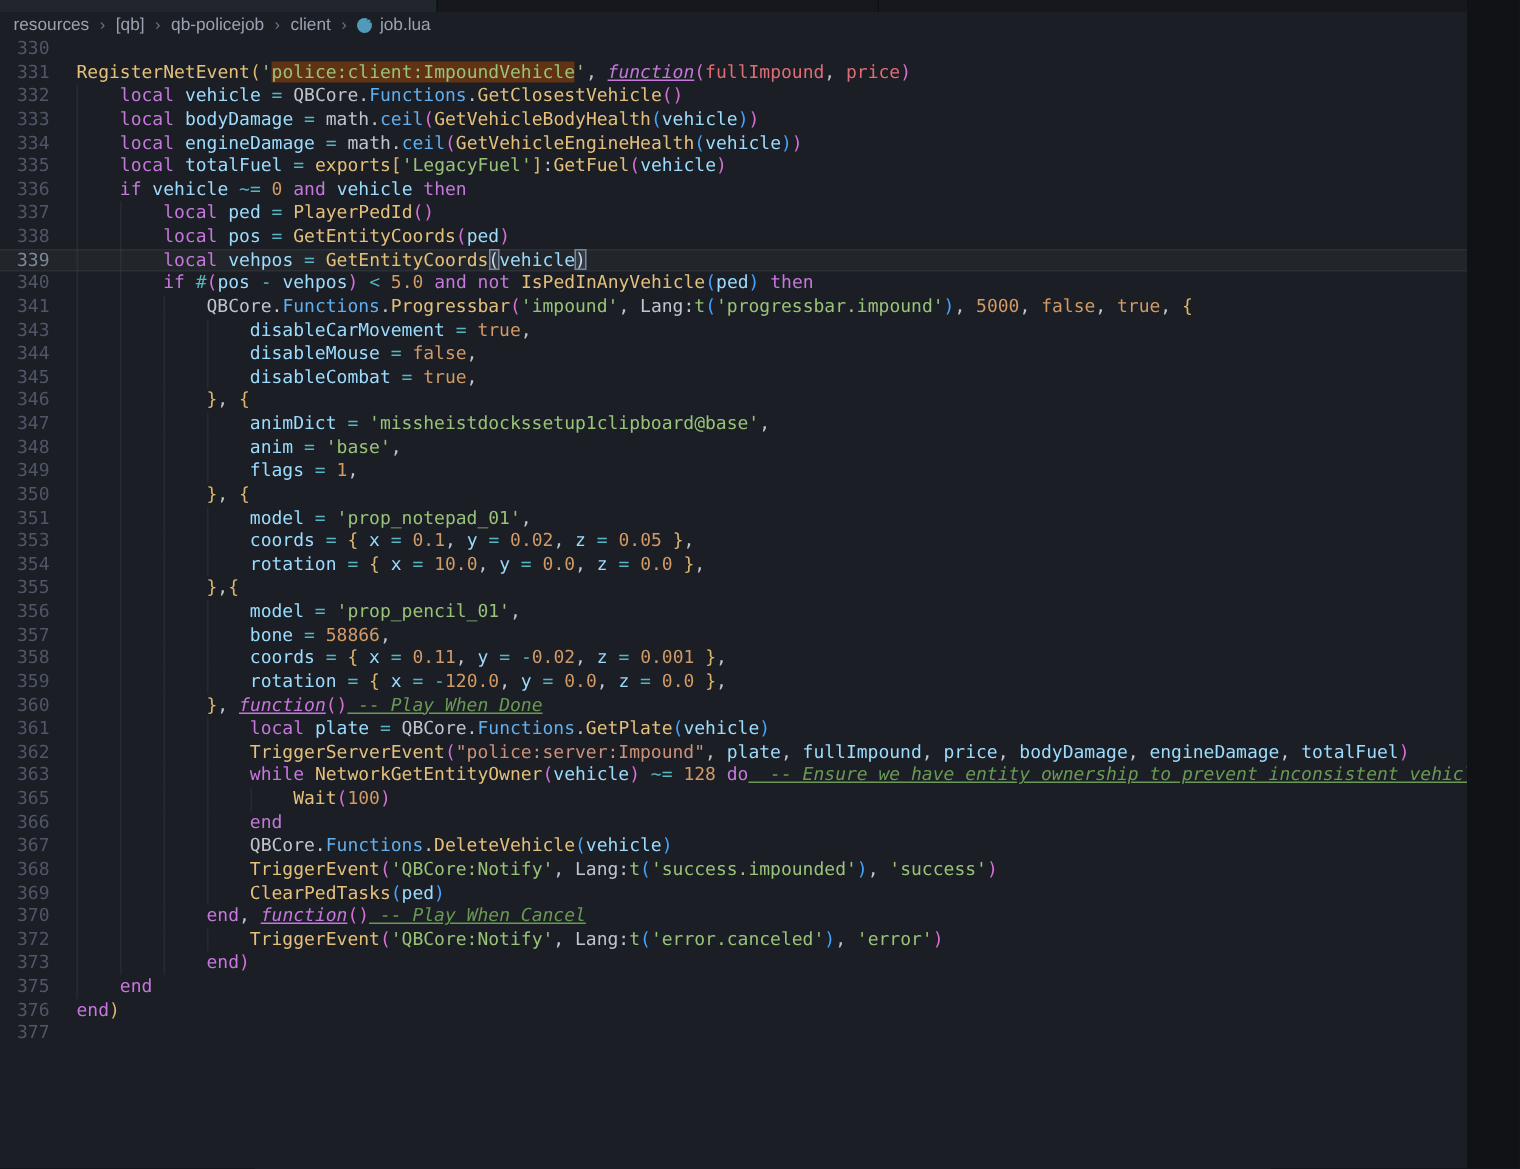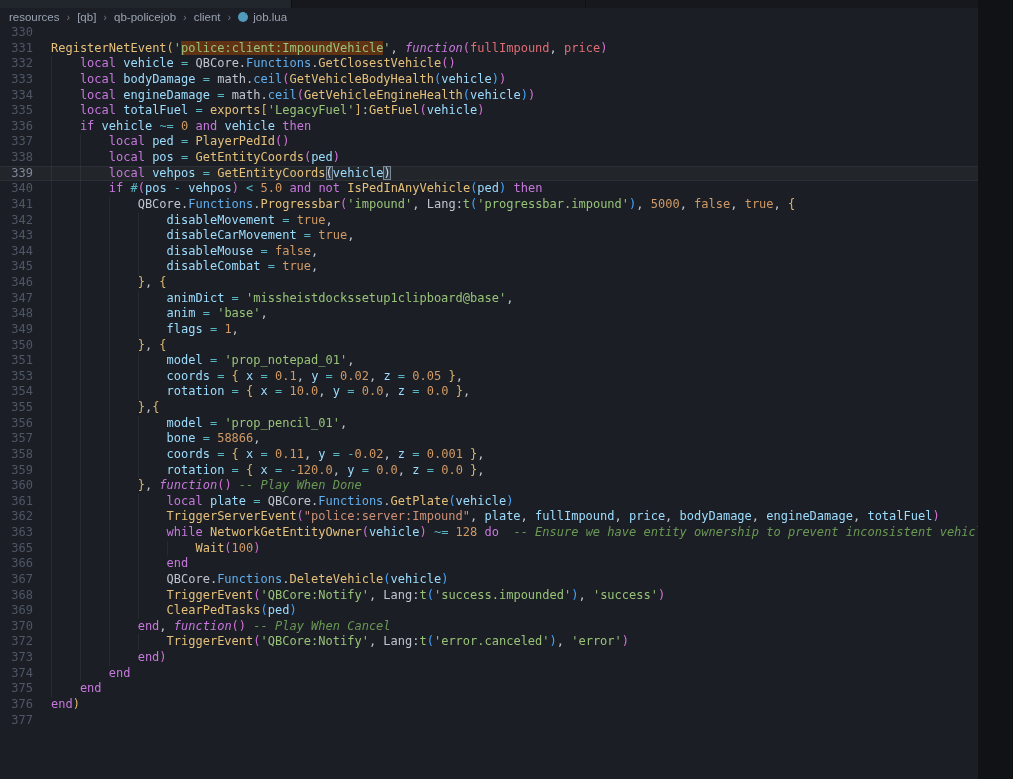--- a/index.html
+++ b/index.html
@@ -22,21 +22,21 @@
   .editor{position:absolute;left:0;top:25px;width:1013px;height:754px;
           font-family:"DejaVu Sans Mono","Liberation Mono",monospace;font-size:12px;}
   .line{height:15.64px;line-height:15.64px;white-space:pre;position:relative;}
   .line.cur{background:rgba(255,255,255,0.03);box-shadow:inset 0 1px 0 rgba(140,150,170,0.10), inset 0 -1px 0 rgba(140,150,170,0.10);}
   .ln{display:inline-block;box-sizing:border-box;width:51px;padding-right:18px;text-align:right;
       color:#4f5666;user-select:none;}
   .line.cur .ln{color:#7e8798;}
   .codetxt{display:inline-block;}
   .ind{display:inline-block;box-sizing:border-box;width:4ch;height:15.64px;vertical-align:top;
        border-left:1px solid rgba(255,255,255,0.055);}
-  .tk-ki,.tk-c{font-style:italic;}
+  .tk-ki,.tk-c{font-style:italic;text-decoration:underline;}
   .tk-bm{outline:1px solid #7d8896;outline-offset:-1px;background:rgba(90,135,175,0.22);color:#d3d7de !important;}
   
   .scrollbar{position:absolute;right:0;top:25px;width:12px;height:754px;}
 </style>
 <style>.tk-k{color:#c678dd}
 .tk-ki{color:#c678dd}
 .tk-f{color:#e5c07b}
 .tk-p{color:#61afef}
 .tk-m{color:#98c379}
 .tk-v{color:#9cdcfe}
@@ -84,21 +84,20 @@
       <div class="line"><span class="ln">332</span><span class="codetxt"><span class="ind"></span><span class="tk-k">local </span><span class="tk-v">vehicle</span><span class="tk-o"> = </span><span class="tk-w">QBCore.</span><span class="tk-p">Functions</span><span class="tk-w">.</span><span class="tk-f">GetClosestVehicle</span><span class="tk-b2">()</span></span></div>
       <div class="line"><span class="ln">333</span><span class="codetxt"><span class="ind"></span><span class="tk-k">local </span><span class="tk-v">bodyDamage</span><span class="tk-o"> = </span><span class="tk-w">math.</span><span class="tk-p">ceil</span><span class="tk-b2">(</span><span class="tk-f">GetVehicleBodyHealth</span><span class="tk-b3">(</span><span class="tk-v">vehicle</span><span class="tk-b3">)</span><span class="tk-b2">)</span></span></div>
       <div class="line"><span class="ln">334</span><span class="codetxt"><span class="ind"></span><span class="tk-k">local </span><span class="tk-v">engineDamage</span><span class="tk-o"> = </span><span class="tk-w">math.</span><span class="tk-p">ceil</span><span class="tk-b2">(</span><span class="tk-f">GetVehicleEngineHealth</span><span class="tk-b3">(</span><span class="tk-v">vehicle</span><span class="tk-b3">)</span><span class="tk-b2">)</span></span></div>
       <div class="line"><span class="ln">335</span><span class="codetxt"><span class="ind"></span><span class="tk-k">local </span><span class="tk-v">totalFuel</span><span class="tk-o"> = </span><span class="tk-f">exports</span><span class="tk-b1">[</span><span class="tk-s">'LegacyFuel'</span><span class="tk-b1">]</span><span class="tk-w">:</span><span class="tk-f">GetFuel</span><span class="tk-b2">(</span><span class="tk-v">vehicle</span><span class="tk-b2">)</span></span></div>
       <div class="line"><span class="ln">336</span><span class="codetxt"><span class="ind"></span><span class="tk-k">if </span><span class="tk-v">vehicle </span><span class="tk-o">~= </span><span class="tk-n">0 </span><span class="tk-k">and </span><span class="tk-v">vehicle </span><span class="tk-k">then</span></span></div>
       <div class="line"><span class="ln">337</span><span class="codetxt"><span class="ind"></span><span class="ind"></span><span class="tk-k">local </span><span class="tk-v">ped</span><span class="tk-o"> = </span><span class="tk-f">PlayerPedId</span><span class="tk-b2">()</span></span></div>
       <div class="line"><span class="ln">338</span><span class="codetxt"><span class="ind"></span><span class="ind"></span><span class="tk-k">local </span><span class="tk-v">pos</span><span class="tk-o"> = </span><span class="tk-f">GetEntityCoords</span><span class="tk-b2">(</span><span class="tk-v">ped</span><span class="tk-b2">)</span></span></div>
       <div class="line cur"><span class="ln">339</span><span class="codetxt"><span class="ind"></span><span class="ind"></span><span class="tk-k">local </span><span class="tk-v">vehpos</span><span class="tk-o"> = </span><span class="tk-f">GetEntityCoords</span><span class="tk-b2 tk-bm">(</span><span class="tk-v">vehicle</span><span class="tk-b2 tk-bm">)</span></span></div>
       <div class="line"><span class="ln">340</span><span class="codetxt"><span class="ind"></span><span class="ind"></span><span class="tk-k">if </span><span class="tk-o">#</span><span class="tk-b2">(</span><span class="tk-v">pos </span><span class="tk-o">- </span><span class="tk-v">vehpos</span><span class="tk-b2">)</span><span class="tk-o"> &lt; </span><span class="tk-n">5.0 </span><span class="tk-k">and </span><span class="tk-k">not </span><span class="tk-f">IsPedInAnyVehicle</span><span class="tk-b3">(</span><span class="tk-v">ped</span><span class="tk-b3">)</span><span class="tk-k"> then</span></span></div>
       <div class="line"><span class="ln">341</span><span class="codetxt"><span class="ind"></span><span class="ind"></span><span class="ind"></span><span class="tk-w">QBCore.</span><span class="tk-p">Functions</span><span class="tk-w">.</span><span class="tk-f">Progressbar</span><span class="tk-b2">(</span><span class="tk-s">'impound'</span><span class="tk-w">, </span><span class="tk-w">Lang</span><span class="tk-w">:</span><span class="tk-m">t</span><span class="tk-b3">(</span><span class="tk-s">'progressbar.impound'</span><span class="tk-b3">)</span><span class="tk-w">, </span><span class="tk-n">5000</span><span class="tk-w">, </span><span class="tk-n">false</span><span class="tk-w">, </span><span class="tk-n">true</span><span class="tk-w">, </span><span class="tk-b1">{</span></span></div>
-      <div class="line"><span class="ln">342</span><span class="codetxt"><span class="ind"></span><span class="ind"></span><span class="ind"></span><span class="ind"></span><span class="tk-v">disableMovement</span><span class="tk-o"> = </span><span class="tk-n">true</span><span class="tk-w">,</span></span></div>
       <div class="line"><span class="ln">343</span><span class="codetxt"><span class="ind"></span><span class="ind"></span><span class="ind"></span><span class="ind"></span><span class="tk-v">disableCarMovement</span><span class="tk-o"> = </span><span class="tk-n">true</span><span class="tk-w">,</span></span></div>
       <div class="line"><span class="ln">344</span><span class="codetxt"><span class="ind"></span><span class="ind"></span><span class="ind"></span><span class="ind"></span><span class="tk-v">disableMouse</span><span class="tk-o"> = </span><span class="tk-n">false</span><span class="tk-w">,</span></span></div>
       <div class="line"><span class="ln">345</span><span class="codetxt"><span class="ind"></span><span class="ind"></span><span class="ind"></span><span class="ind"></span><span class="tk-v">disableCombat</span><span class="tk-o"> = </span><span class="tk-n">true</span><span class="tk-w">,</span></span></div>
       <div class="line"><span class="ln">346</span><span class="codetxt"><span class="ind"></span><span class="ind"></span><span class="ind"></span><span class="tk-b1">}</span><span class="tk-w">, </span><span class="tk-b1">{</span></span></div>
       <div class="line"><span class="ln">347</span><span class="codetxt"><span class="ind"></span><span class="ind"></span><span class="ind"></span><span class="ind"></span><span class="tk-v">animDict</span><span class="tk-o"> = </span><span class="tk-s">'missheistdockssetup1clipboard@base'</span><span class="tk-w">,</span></span></div>
       <div class="line"><span class="ln">348</span><span class="codetxt"><span class="ind"></span><span class="ind"></span><span class="ind"></span><span class="ind"></span><span class="tk-v">anim</span><span class="tk-o"> = </span><span class="tk-s">'base'</span><span class="tk-w">,</span></span></div>
       <div class="line"><span class="ln">349</span><span class="codetxt"><span class="ind"></span><span class="ind"></span><span class="ind"></span><span class="ind"></span><span class="tk-v">flags</span><span class="tk-o"> = </span><span class="tk-n">1</span><span class="tk-w">,</span></span></div>
       <div class="line"><span class="ln">350</span><span class="codetxt"><span class="ind"></span><span class="ind"></span><span class="ind"></span><span class="tk-b1">}</span><span class="tk-w">, </span><span class="tk-b1">{</span></span></div>
       <div class="line"><span class="ln">351</span><span class="codetxt"><span class="ind"></span><span class="ind"></span><span class="ind"></span><span class="ind"></span><span class="tk-v">model</span><span class="tk-o"> = </span><span class="tk-s">'prop_notepad_01'</span><span class="tk-w">,</span></span></div>
       <div class="line"><span class="ln">353</span><span class="codetxt"><span class="ind"></span><span class="ind"></span><span class="ind"></span><span class="ind"></span><span class="tk-v">coords</span><span class="tk-o"> = </span><span class="tk-b1">{ </span><span class="tk-v">x</span><span class="tk-o"> = </span><span class="tk-n">0.1</span><span class="tk-w">, </span><span class="tk-v">y</span><span class="tk-o"> = </span><span class="tk-n">0.02</span><span class="tk-w">, </span><span class="tk-v">z</span><span class="tk-o"> = </span><span class="tk-n">0.05</span><span class="tk-b1"> }</span><span class="tk-w">,</span></span></div>
@@ -113,21 +112,20 @@
       <div class="line"><span class="ln">362</span><span class="codetxt"><span class="ind"></span><span class="ind"></span><span class="ind"></span><span class="ind"></span><span class="tk-f">TriggerServerEvent</span><span class="tk-b2">(</span><span class="tk-s2">"police:server:Impound"</span><span class="tk-w">, </span><span class="tk-v">plate</span><span class="tk-w">, </span><span class="tk-v">fullImpound</span><span class="tk-w">, </span><span class="tk-v">price</span><span class="tk-w">, </span><span class="tk-v">bodyDamage</span><span class="tk-w">, </span><span class="tk-v">engineDamage</span><span class="tk-w">, </span><span class="tk-v">totalFuel</span><span class="tk-b2">)</span></span></div>
       <div class="line"><span class="ln">363</span><span class="codetxt"><span class="ind"></span><span class="ind"></span><span class="ind"></span><span class="ind"></span><span class="tk-k">while </span><span class="tk-f">NetworkGetEntityOwner</span><span class="tk-b2">(</span><span class="tk-v">vehicle</span><span class="tk-b2">)</span><span class="tk-o"> ~= </span><span class="tk-n">128 </span><span class="tk-k">do</span><span class="tk-c">  -- Ensure we have entity ownership to prevent inconsistent vehicle deletion</span></span></div>
       <div class="line"><span class="ln">365</span><span class="codetxt"><span class="ind"></span><span class="ind"></span><span class="ind"></span><span class="ind"></span><span class="ind"></span><span class="tk-f">Wait</span><span class="tk-b2">(</span><span class="tk-n">100</span><span class="tk-b2">)</span></span></div>
       <div class="line"><span class="ln">366</span><span class="codetxt"><span class="ind"></span><span class="ind"></span><span class="ind"></span><span class="ind"></span><span class="tk-k">end</span></span></div>
       <div class="line"><span class="ln">367</span><span class="codetxt"><span class="ind"></span><span class="ind"></span><span class="ind"></span><span class="ind"></span><span class="tk-w">QBCore.</span><span class="tk-p">Functions</span><span class="tk-w">.</span><span class="tk-f">DeleteVehicle</span><span class="tk-b3">(</span><span class="tk-v">vehicle</span><span class="tk-b3">)</span></span></div>
       <div class="line"><span class="ln">368</span><span class="codetxt"><span class="ind"></span><span class="ind"></span><span class="ind"></span><span class="ind"></span><span class="tk-f">TriggerEvent</span><span class="tk-b2">(</span><span class="tk-s">'QBCore:Notify'</span><span class="tk-w">, </span><span class="tk-w">Lang</span><span class="tk-w">:</span><span class="tk-m">t</span><span class="tk-b3">(</span><span class="tk-s">'success.impounded'</span><span class="tk-b3">)</span><span class="tk-w">, </span><span class="tk-s">'success'</span><span class="tk-b2">)</span></span></div>
       <div class="line"><span class="ln">369</span><span class="codetxt"><span class="ind"></span><span class="ind"></span><span class="ind"></span><span class="ind"></span><span class="tk-f">ClearPedTasks</span><span class="tk-b3">(</span><span class="tk-v">ped</span><span class="tk-b3">)</span></span></div>
       <div class="line"><span class="ln">370</span><span class="codetxt"><span class="ind"></span><span class="ind"></span><span class="ind"></span><span class="tk-k">end</span><span class="tk-w">, </span><span class="tk-ki">function</span><span class="tk-b2">()</span><span class="tk-c"> -- Play When Cancel</span></span></div>
       <div class="line"><span class="ln">372</span><span class="codetxt"><span class="ind"></span><span class="ind"></span><span class="ind"></span><span class="ind"></span><span class="tk-f">TriggerEvent</span><span class="tk-b2">(</span><span class="tk-s">'QBCore:Notify'</span><span class="tk-w">, </span><span class="tk-w">Lang</span><span class="tk-w">:</span><span class="tk-m">t</span><span class="tk-b3">(</span><span class="tk-s">'error.canceled'</span><span class="tk-b3">)</span><span class="tk-w">, </span><span class="tk-s">'error'</span><span class="tk-b2">)</span></span></div>
       <div class="line"><span class="ln">373</span><span class="codetxt"><span class="ind"></span><span class="ind"></span><span class="ind"></span><span class="tk-k">end</span><span class="tk-b2">)</span></span></div>
-      <div class="line"><span class="ln">374</span><span class="codetxt"><span class="ind"></span><span class="ind"></span><span class="tk-k">end</span></span></div>
       <div class="line"><span class="ln">375</span><span class="codetxt"><span class="ind"></span><span class="tk-k">end</span></span></div>
       <div class="line"><span class="ln">376</span><span class="codetxt"><span class="tk-k">end</span><span class="tk-b1">)</span></span></div>
       <div class="line"><span class="ln">377</span><span class="codetxt"></span></div>
     </div>
 
   <div class="scrollbar"></div>
 
 </div>
 
 </body></html>

